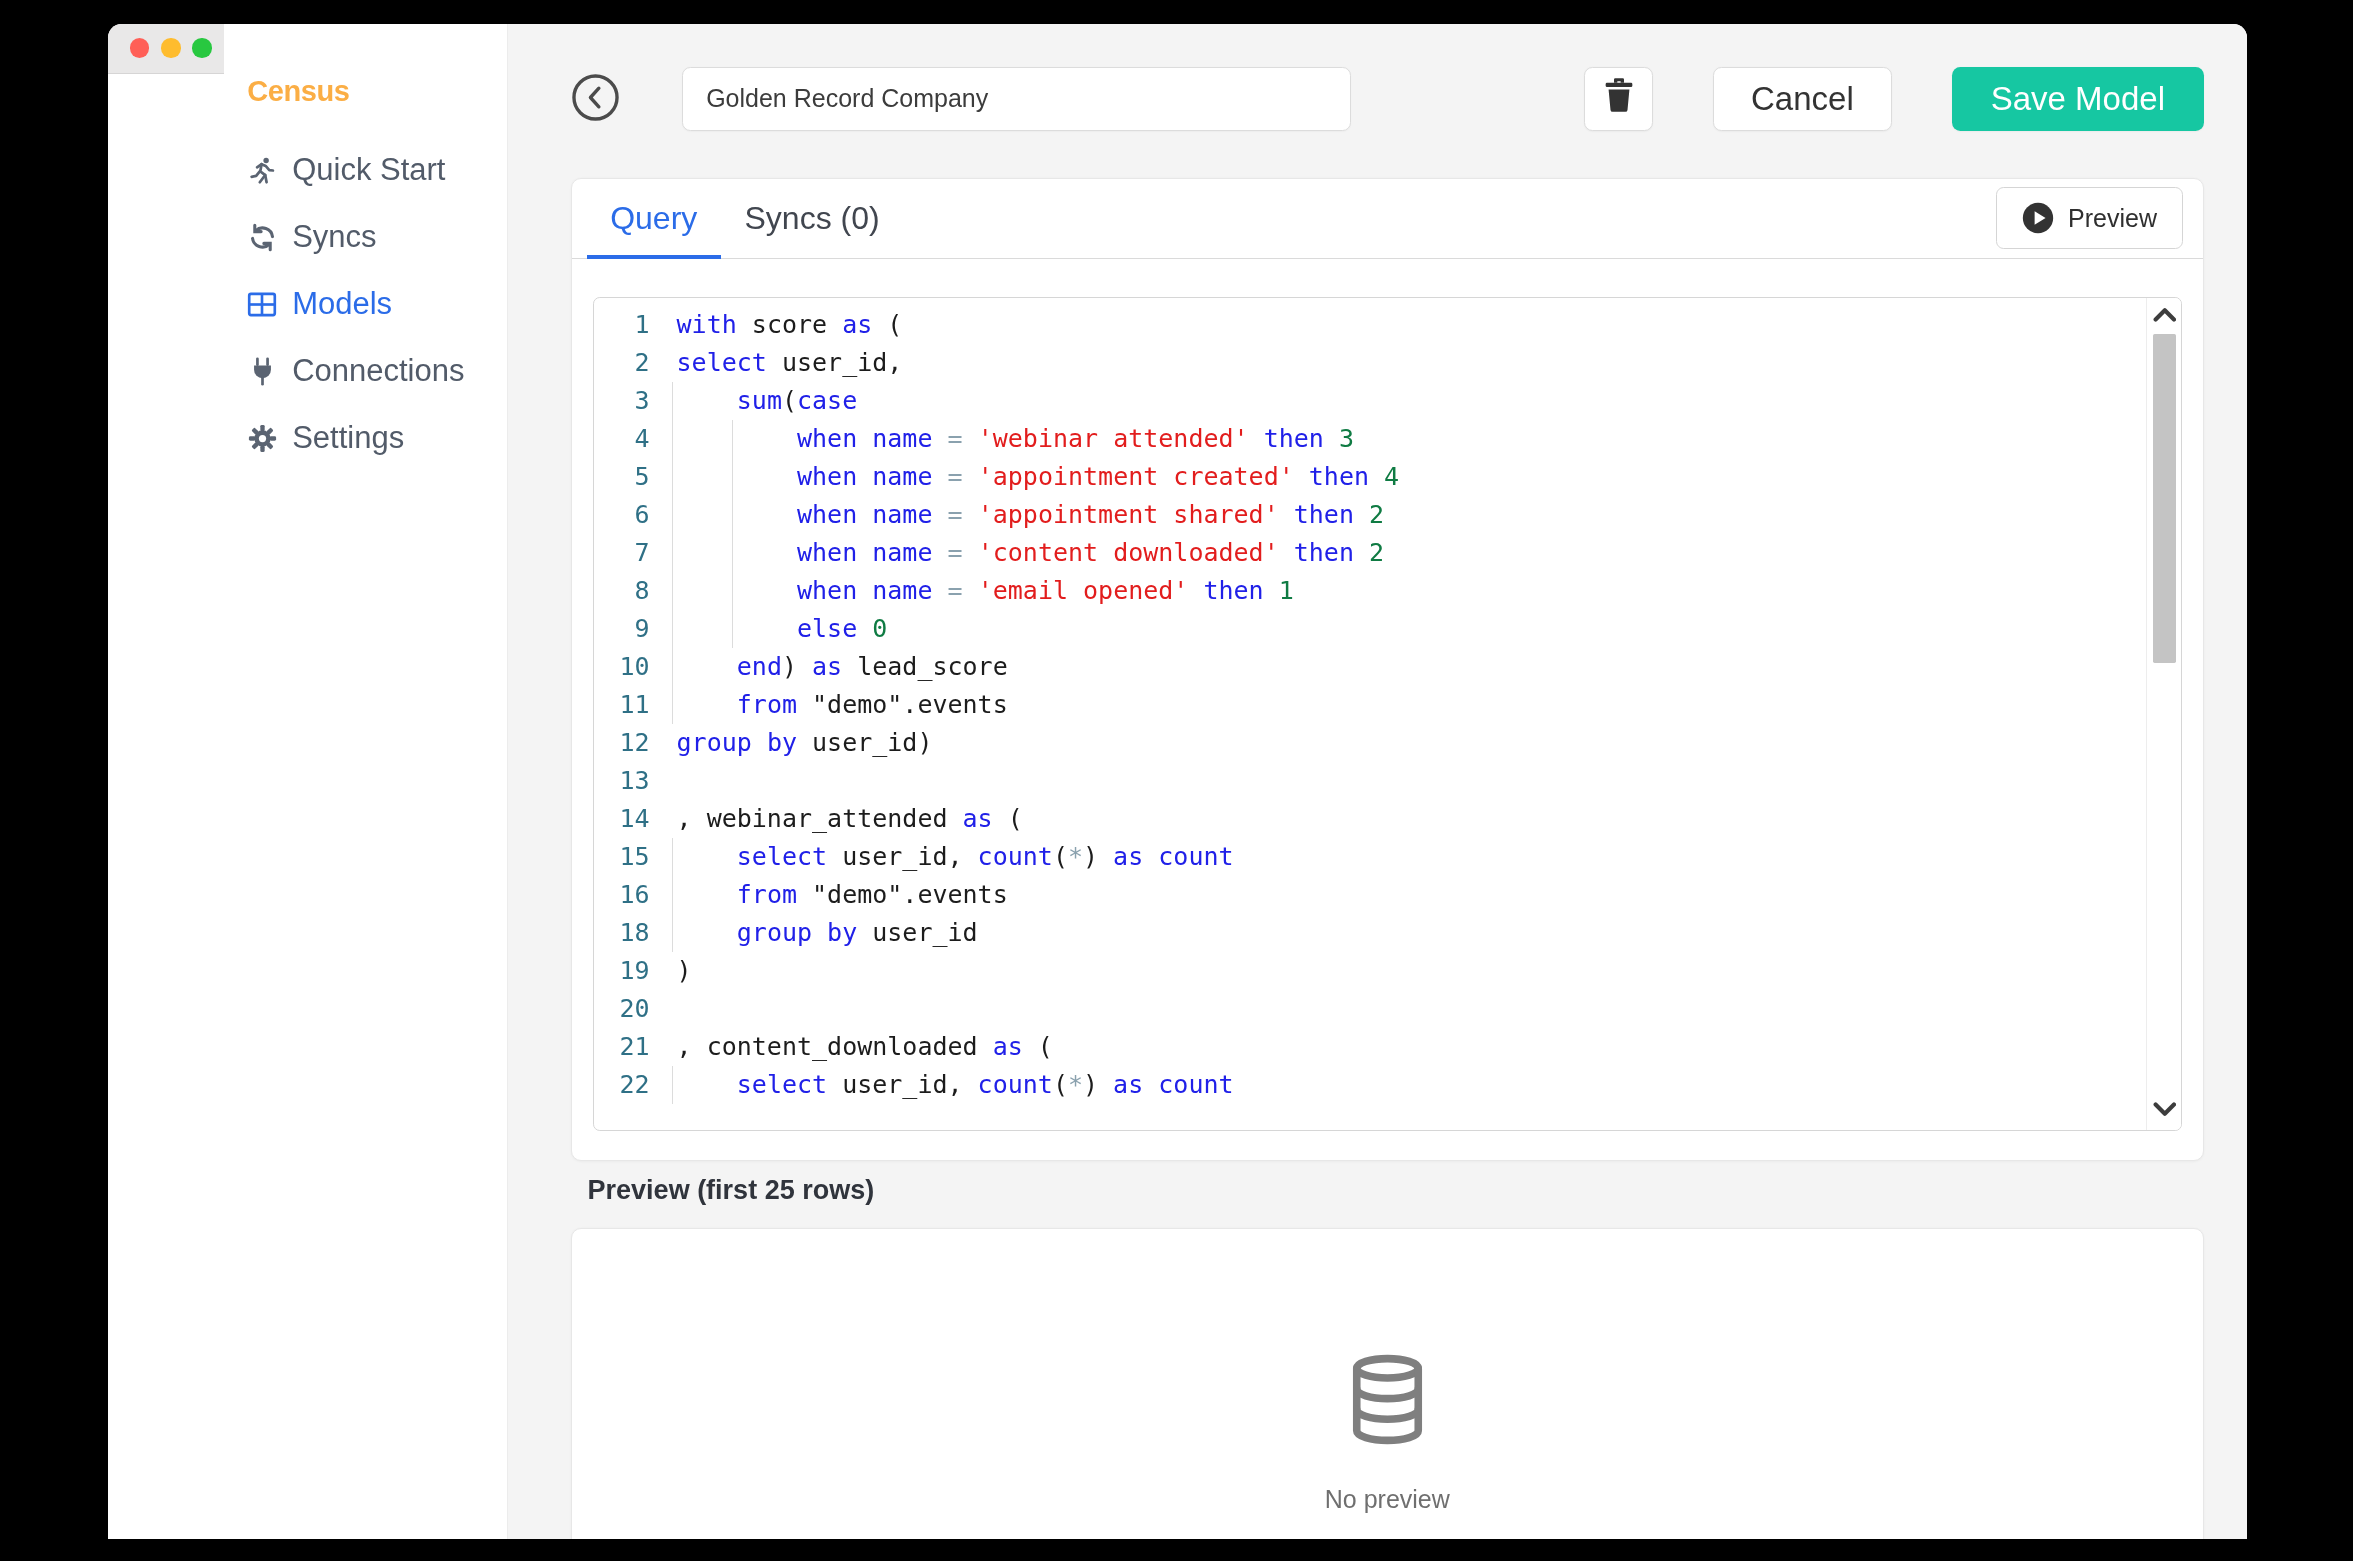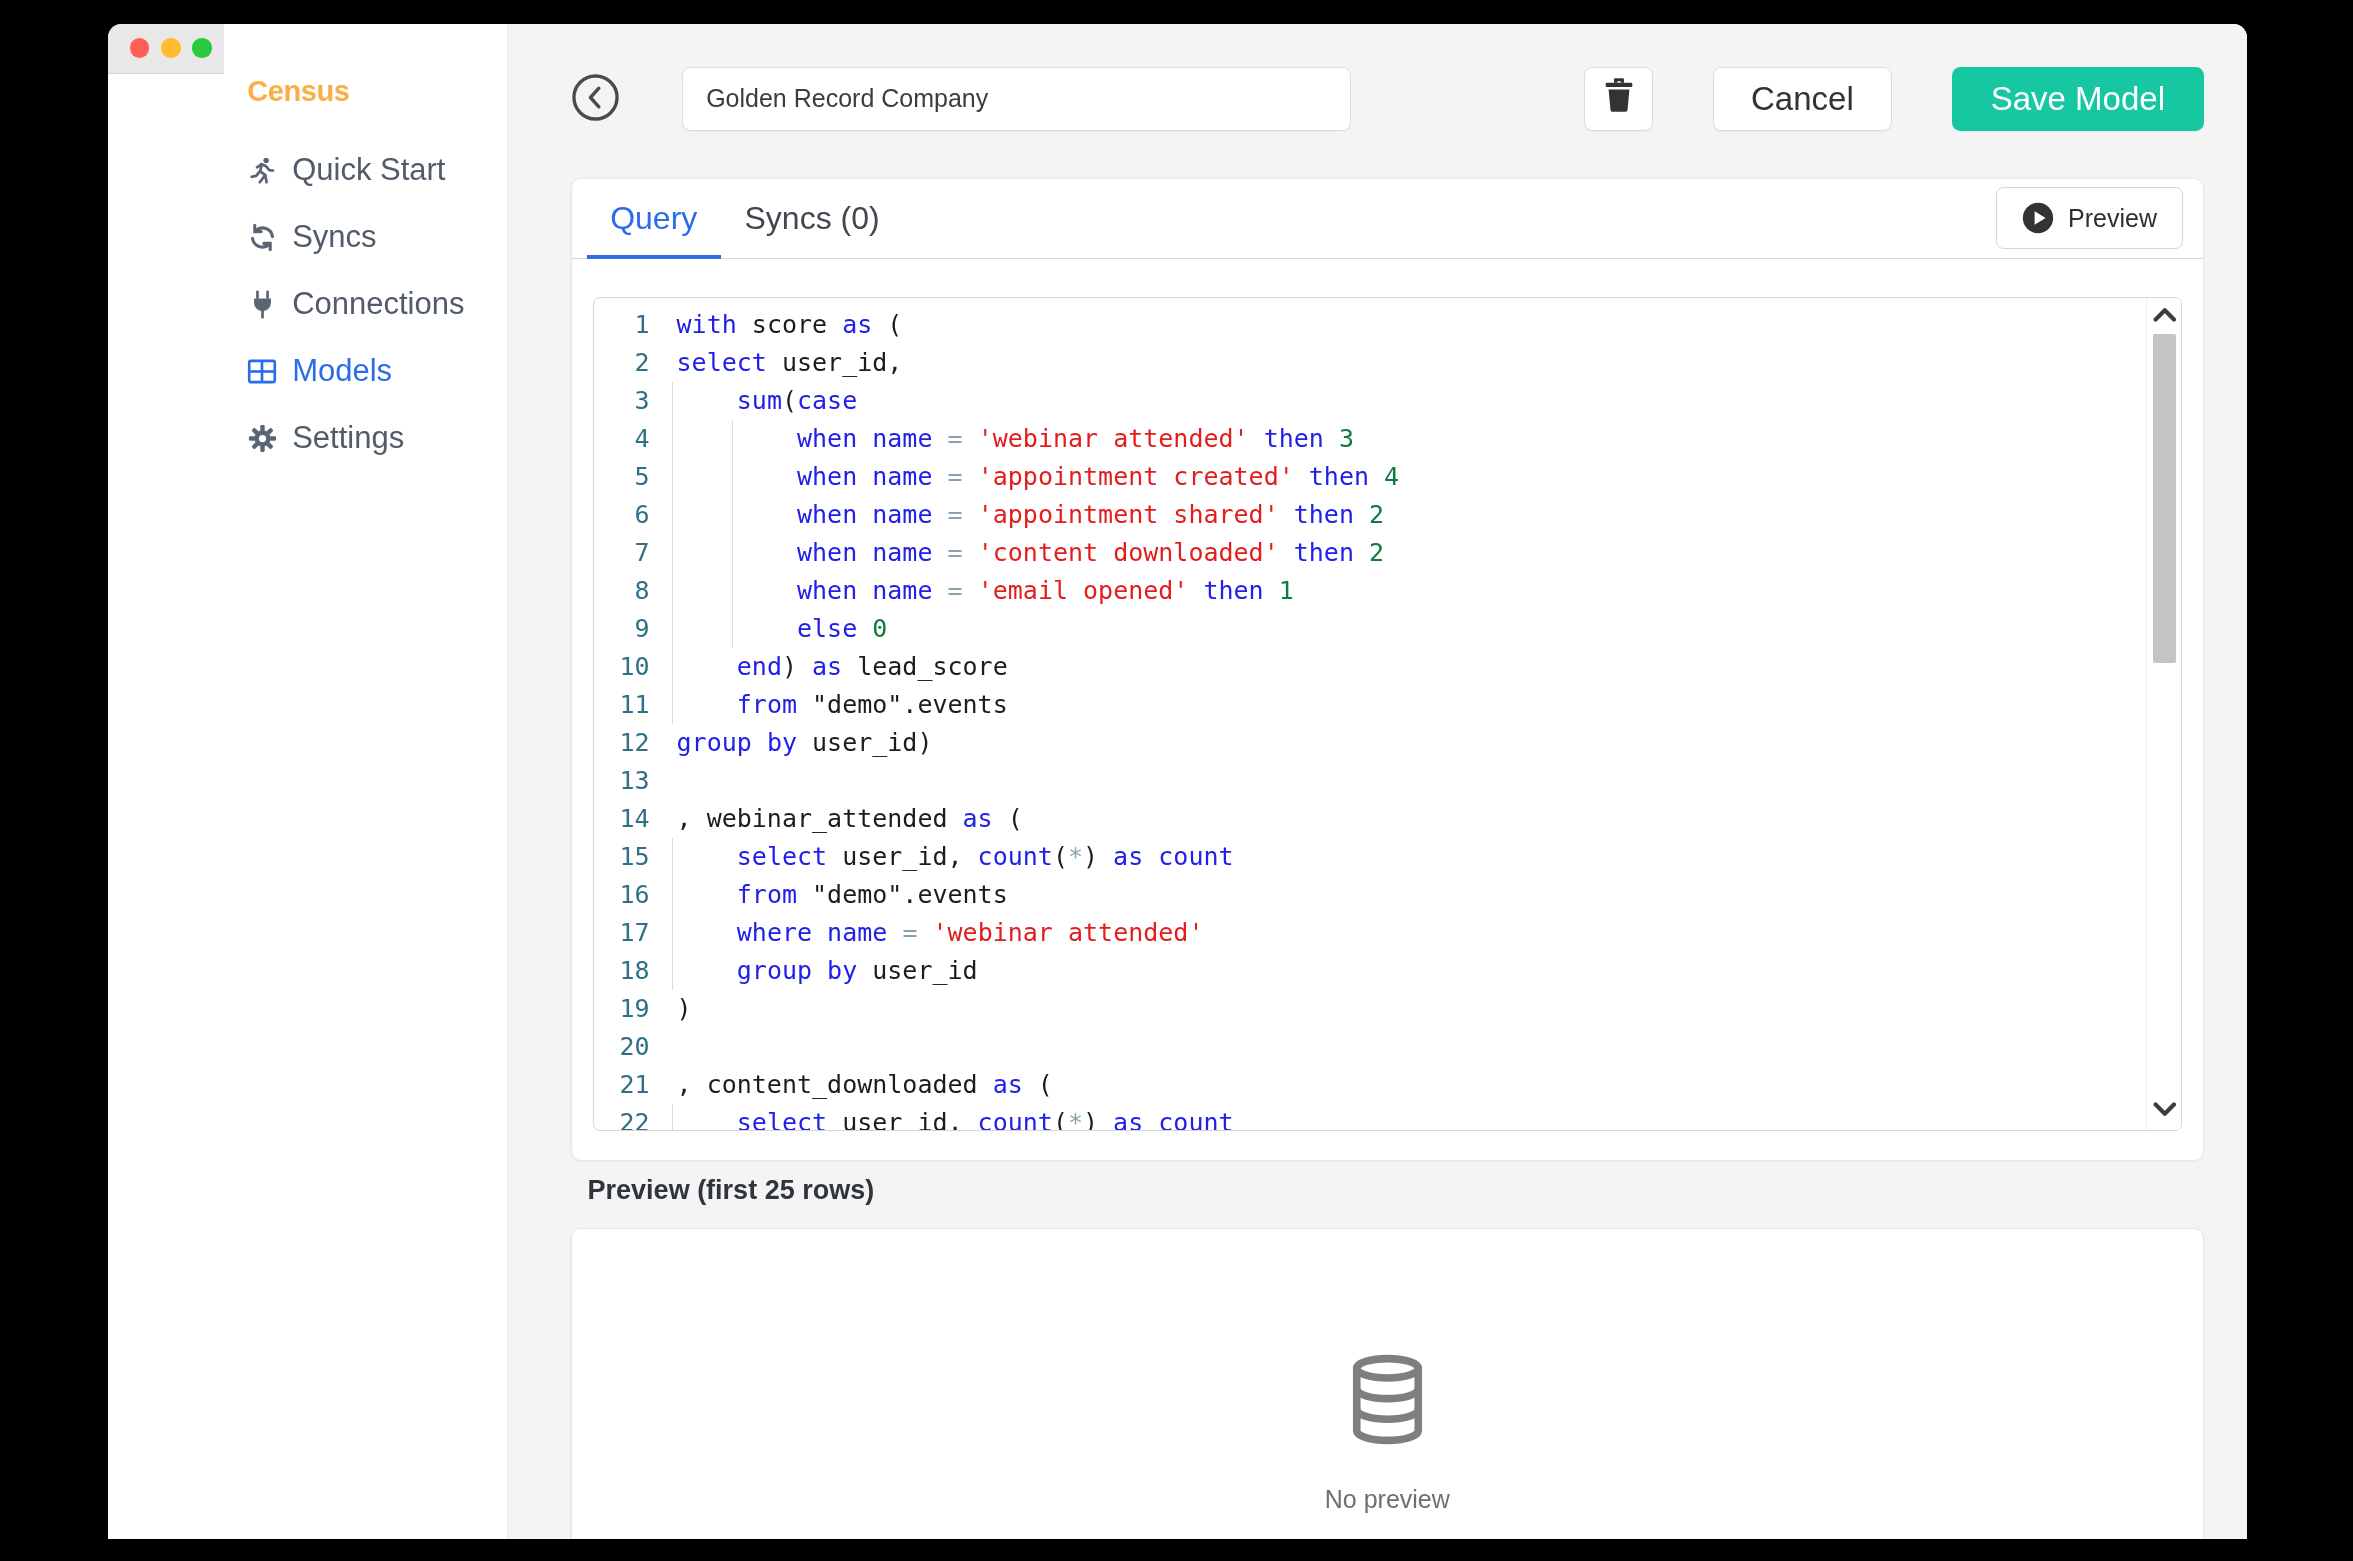--- a/index.html
+++ b/index.html
@@ -127,40 +127,40 @@
               <span class="nicon">
                 <svg width="29" height="29" viewBox="0 0 32 32" fill="none" stroke="#5b6472" stroke-width="3.4" stroke-linecap="round">
                   <path d="M27 15a11 11 0 0 0-18.5-6.5"></path>
                   <path d="M5 17a11 11 0 0 0 18.5 6.5"></path>
                   <polyline points="7.5,2.5 7.5,9.5 14.5,9.5" fill="none"></polyline>
                   <polyline points="24.5,29.5 24.5,22.5 17.5,22.5" fill="none"></polyline>
                 </svg>
               </span>
               <span class="nlabel">Syncs</span>
             </div>
+            <div class="nav-item active">
+              <span class="nicon">
+                <svg width="30" height="29" viewBox="0 0 34 32" fill="none" stroke="#2b6ce8" stroke-width="3">
+                  <rect x="2.5" y="4" width="29" height="24" rx="2"></rect>
+                  <line x1="2.5" y1="16" x2="31.5" y2="16"></line>
+                  <line x1="17" y1="4" x2="17" y2="28"></line>
+                </svg>
+              </span>
+              <span class="nlabel">Models</span>
+            </div>
             <div class="nav-item">
               <span class="nicon">
                 <svg width="27" height="29" viewBox="0 0 32 34" fill="none" stroke="#5b6472" stroke-width="3.2" stroke-linecap="round">
                   <line x1="10" y1="2" x2="10" y2="9"></line>
                   <line x1="22" y1="2" x2="22" y2="9"></line>
                   <path d="M6 10h20v5a10 10 0 0 1-20 0z" fill="#5b6472" stroke="none"></path>
                   <line x1="16" y1="25" x2="16" y2="32"></line>
                 </svg>
               </span>
               <span class="nlabel">Connections</span>
-            </div>
-            <div class="nav-item active">
-              <span class="nicon">
-                <svg width="30" height="29" viewBox="0 0 34 32" fill="none" stroke="#2b6ce8" stroke-width="3">
-                  <rect x="2.5" y="4" width="29" height="24" rx="2"></rect>
-                  <line x1="2.5" y1="16" x2="31.5" y2="16"></line>
-                  <line x1="17" y1="4" x2="17" y2="28"></line>
-                </svg>
-              </span>
-              <span class="nlabel">Models</span>
             </div>
             <div class="nav-item">
               <span class="nicon">
                 <svg width="29" height="29" viewBox="0 0 32 32" fill="#5b6472">
                   <g>
                     <rect x="13.6" y="1" width="4.8" height="7" rx="1.6"></rect>
                     <rect x="13.6" y="24" width="4.8" height="7" rx="1.6"></rect>
                     <rect x="13.6" y="1" width="4.8" height="7" rx="1.6" transform="rotate(90 16 16)"></rect>
                     <rect x="13.6" y="24" width="4.8" height="7" rx="1.6" transform="rotate(90 16 16)"></rect>
                     <rect x="13.6" y="1" width="4.8" height="7" rx="1.6" transform="rotate(45 16 16)"></rect>
@@ -296,25 +296,20 @@
                   <span class="ln" style="color: rgb(47, 112, 134);">15</span>
                   <span class="code"><span class="tk-pl">    </span><span class="tk-kw">select</span><span class="tk-pl"> user_id, </span><span class="tk-kw">count</span><span class="tk-pl">(</span><span class="tk-op">*</span><span class="tk-pl">) </span><span class="tk-kw">as</span><span class="tk-pl"> </span><span class="tk-kw">count</span></span>
                 </div>
                 <div class="cl">
                   <div class="guide" style="left: 78px;"></div>
                   <span class="ln" style="color: rgb(47, 112, 134);">16</span>
                   <span class="code"><span class="tk-pl">    </span><span class="tk-kw">from</span><span class="tk-pl"> "demo".events</span></span>
                 </div>
                 <div class="cl">
                   <div class="guide" style="left: 78px;"></div>
-                  <span class="ln" style="color: rgb(47, 112, 134);">17</span>
-                  <span class="code"><span class="tk-pl">    </span><span class="tk-kw">where</span><span class="tk-pl"> </span><span class="tk-kw">name</span><span class="tk-pl"> </span><span class="tk-op">=</span><span class="tk-pl"> </span><span class="tk-str">'webinar attended'</span></span>
-                </div>
-                <div class="cl">
-                  <div class="guide" style="left: 78px;"></div>
                   <span class="ln" style="color: rgb(47, 112, 134);">18</span>
                   <span class="code"><span class="tk-pl">    </span><span class="tk-kw">group</span><span class="tk-pl"> </span><span class="tk-kw">by</span><span class="tk-pl"> user_id</span></span>
                 </div>
                 <div class="cl">
                   <span class="ln" style="color: rgb(47, 112, 134);">19</span>
                   <span class="code"><span class="tk-pl">)</span></span>
                 </div>
                 <div class="cl">
                   <span class="ln" style="color: rgb(47, 112, 134);">20</span>
                   <span class="code"></span>

